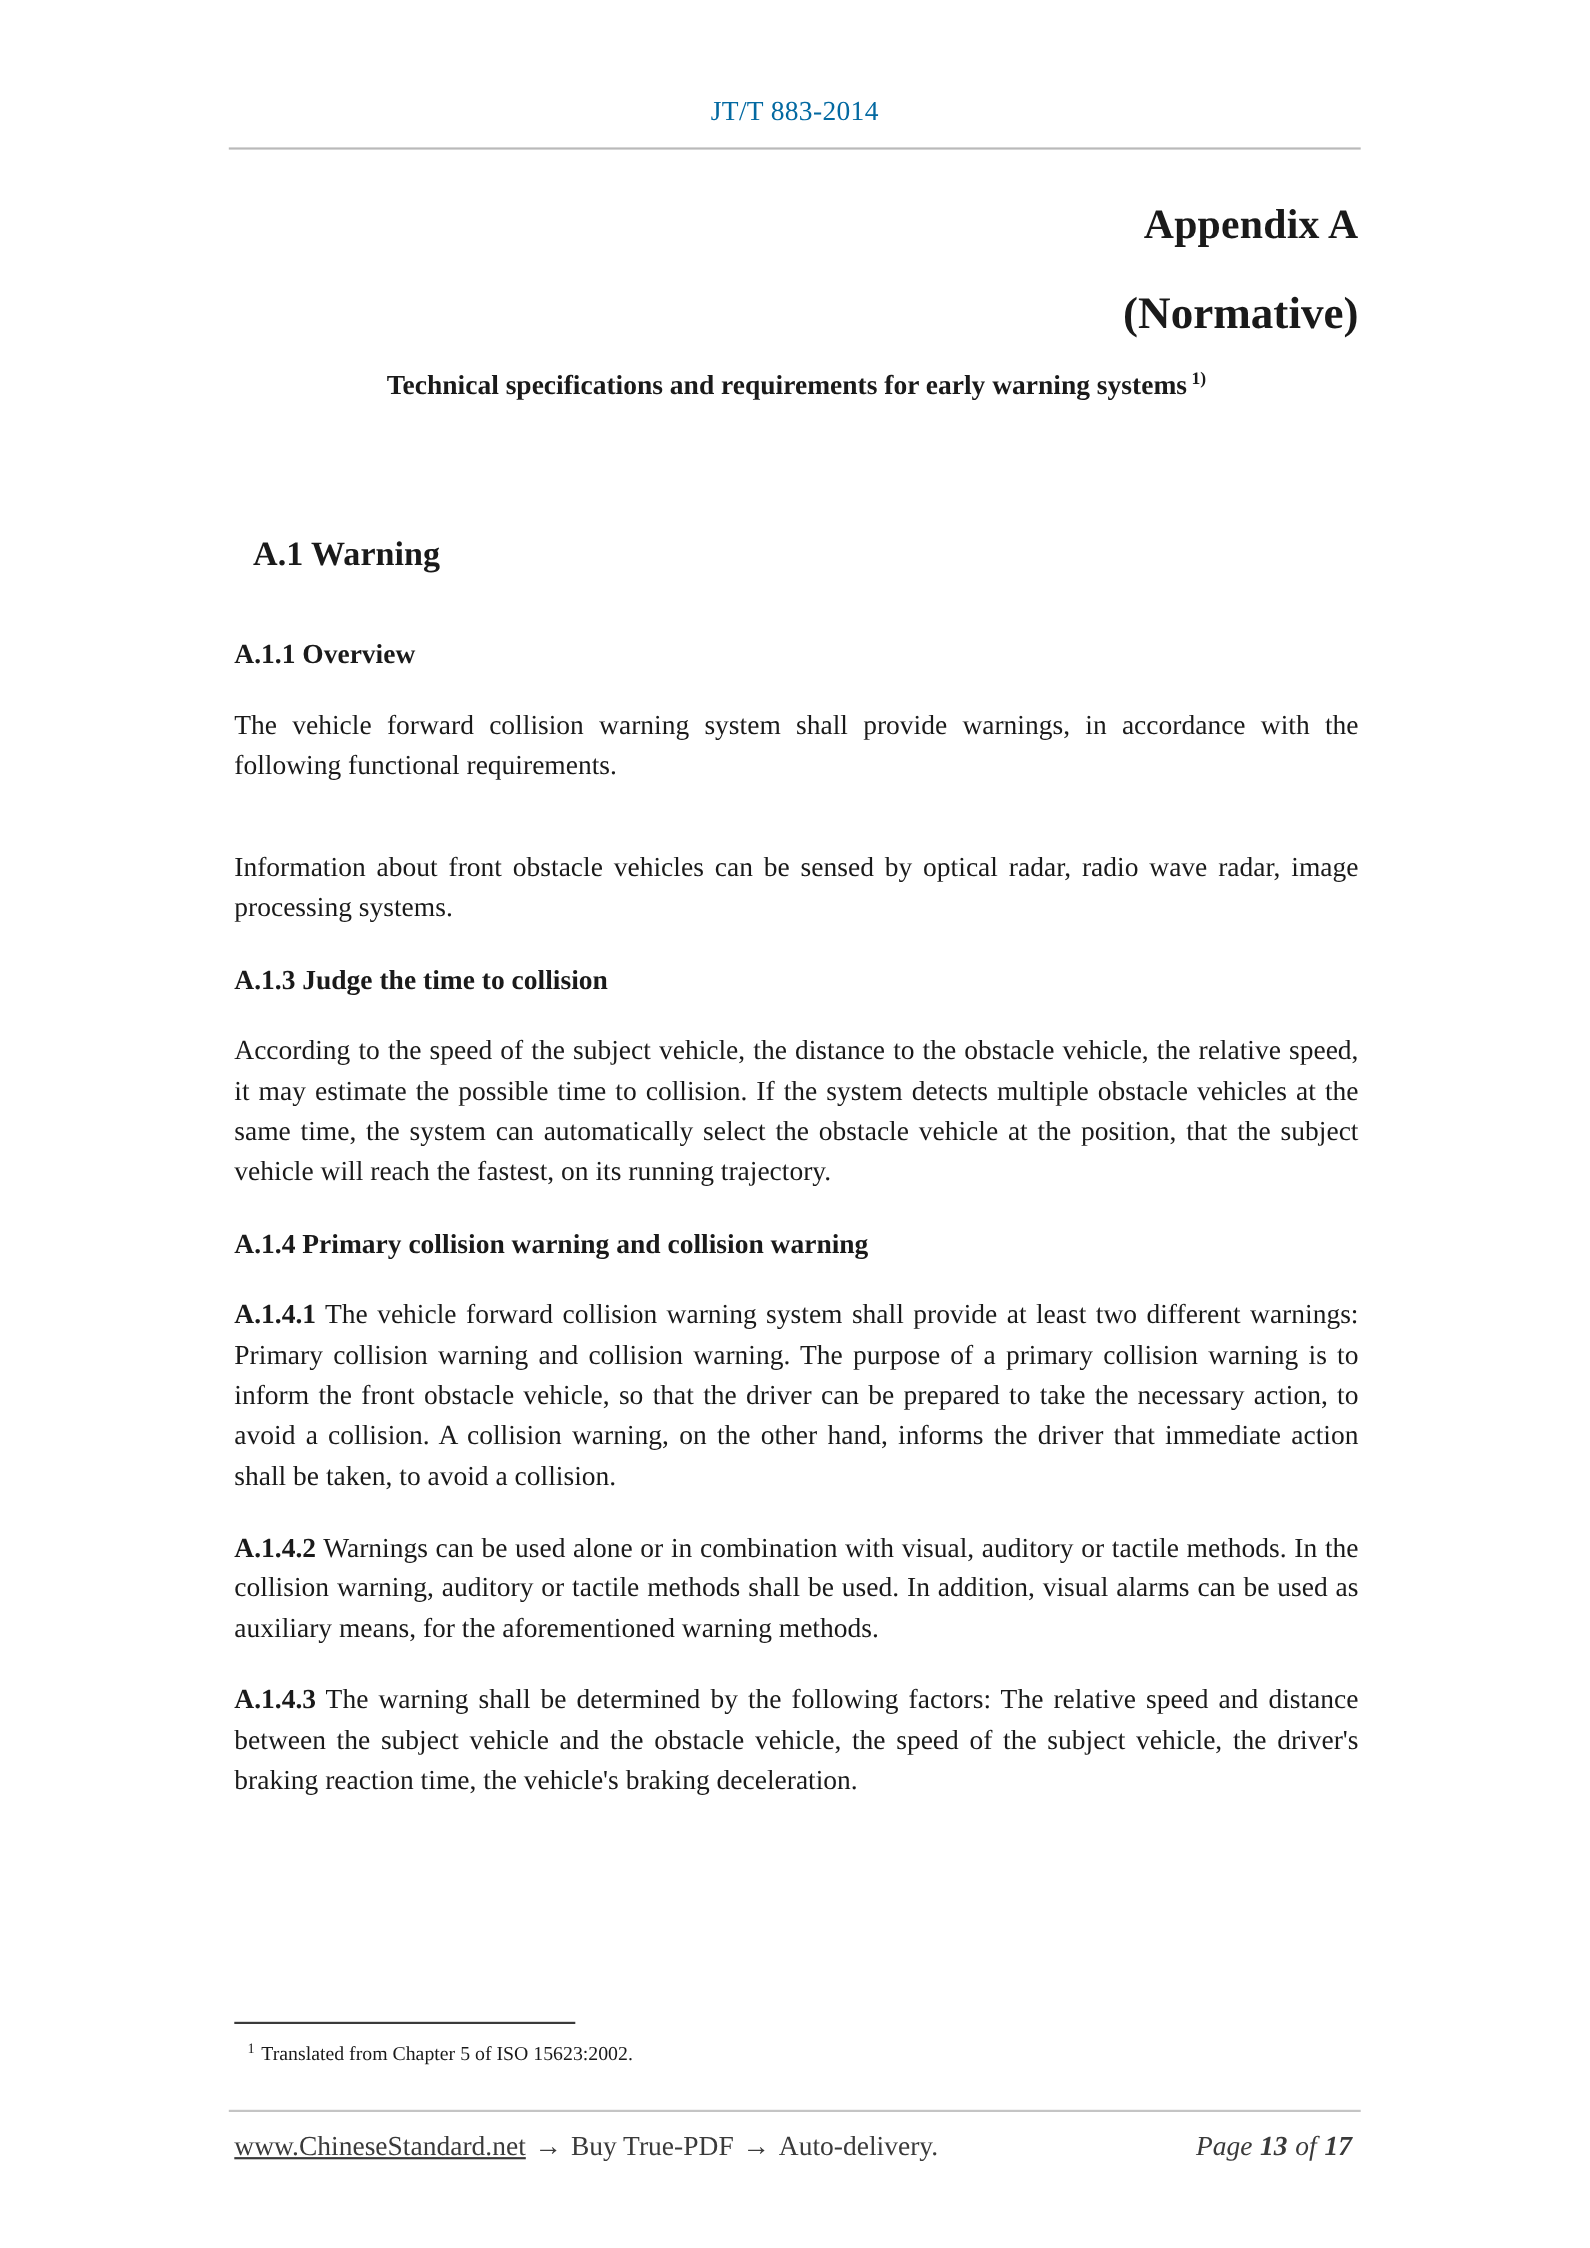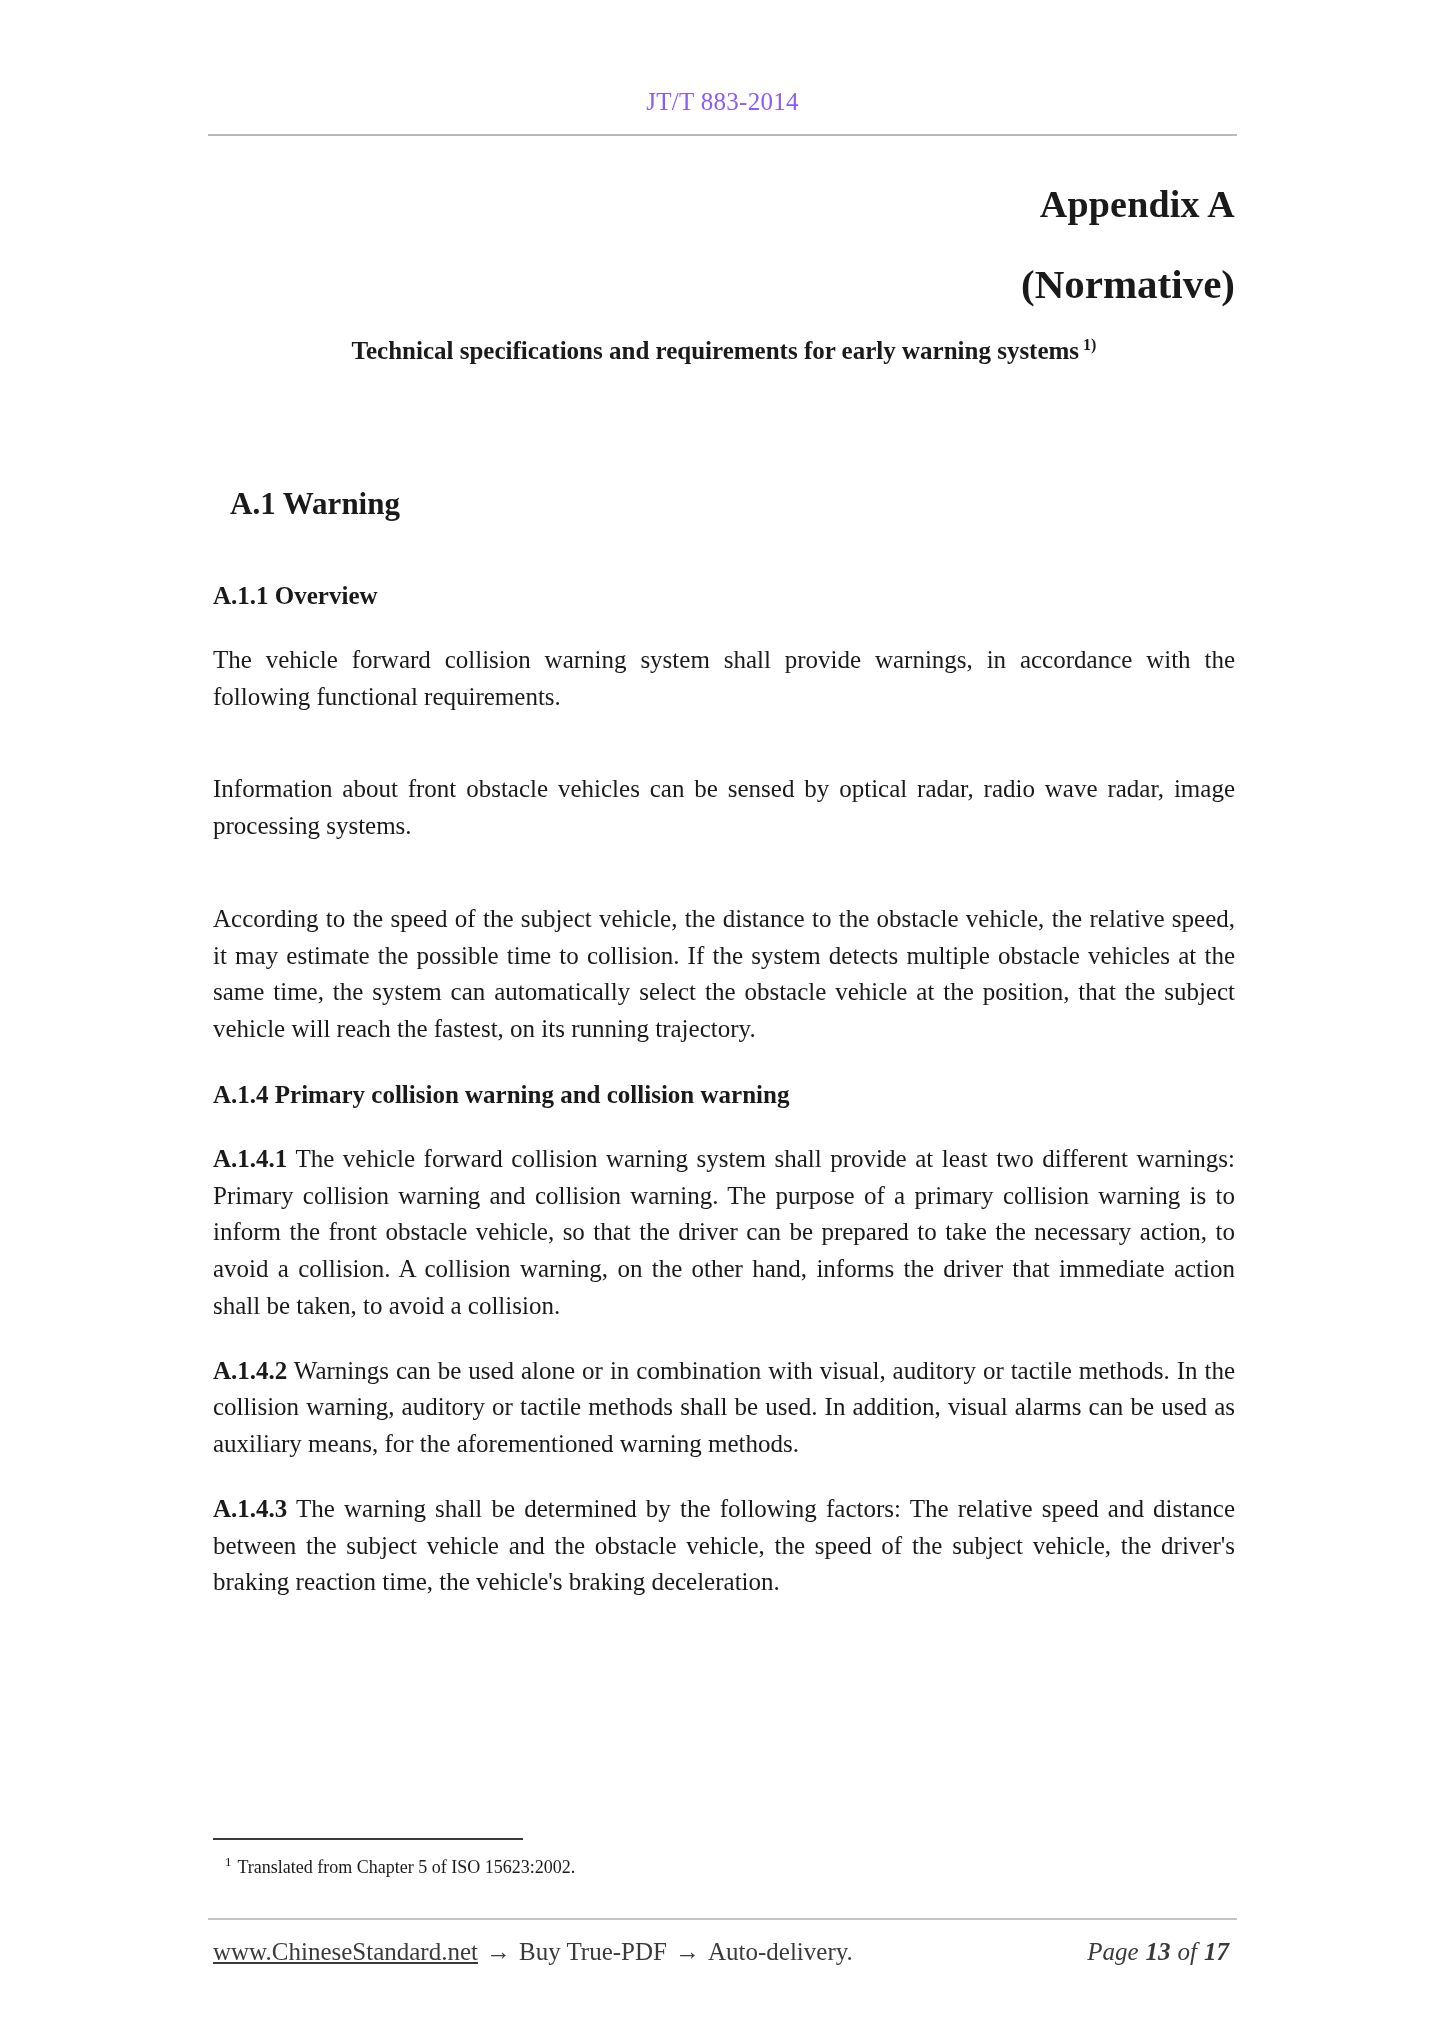--- a/index.html
+++ b/index.html
@@ -23,21 +23,21 @@
 
   
   .running-header {
     position: absolute;
     top: 88px;
     left: 208px;
     right: 208px;
     text-align: center;
     font-size: 25px;
     letter-spacing: 0.3px;
-    color: #8b5cf6;
+    color: #0369a1;
   }
   .header-rule {
     position: absolute;
     top: 134px;
     left: 208px;
     right: 208px;
     height: 2px;
     background: #b9b9b9;
   }
 
@@ -209,20 +209,21 @@
 
     <div class="gap-m"></div>
 
 
     <div class="gap-m"></div>
 
     <p class="body">Information about front obstacle vehicles can be sensed by optical radar, radio wave radar, image processing systems.</p>
 
     <div class="gap-m"></div>
 
+    <h3 class="sec">A.1.3 Judge the time to collision</h3>
 
     <div class="gap-m"></div>
 
     <p class="body">According to the speed of the subject vehicle, the distance to the obstacle vehicle, the relative speed, it may estimate the possible time to collision. If the system detects multiple obstacle vehicles at the same time, the system can automatically select the obstacle vehicle at the position, that the subject vehicle will reach the fastest, on its running trajectory.</p>
 
     <div class="gap-m"></div>
 
     <h3 class="sec">A.1.4 Primary collision warning and collision warning</h3>
 
     <div class="gap-m"></div>

